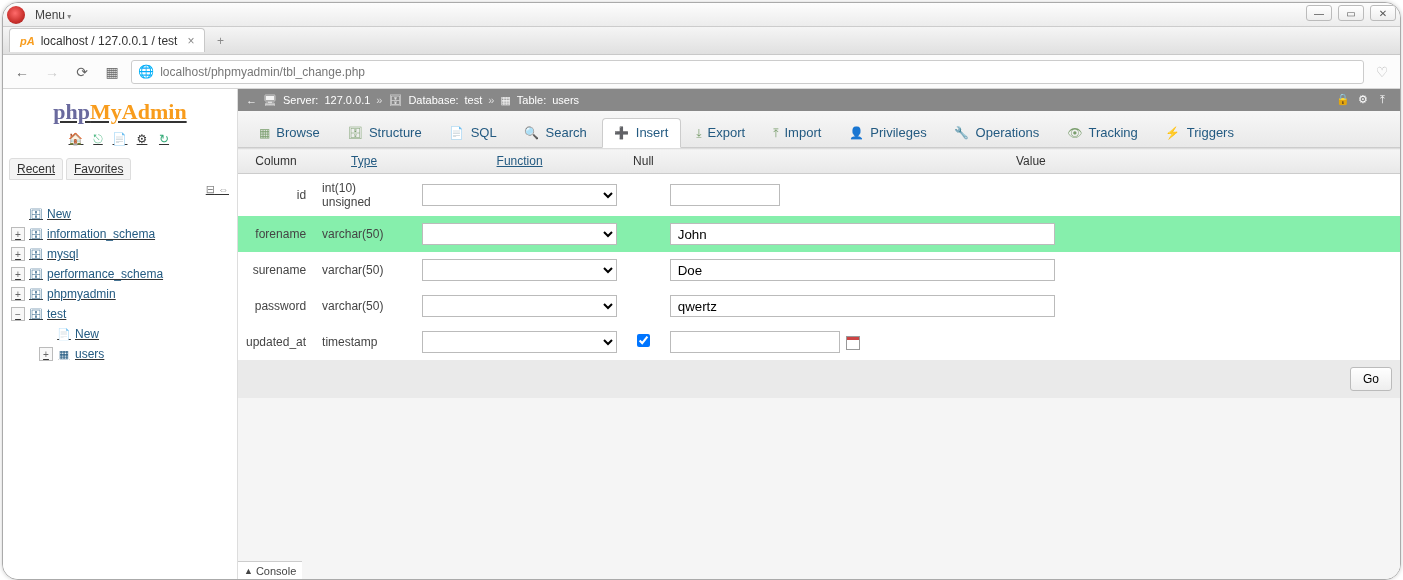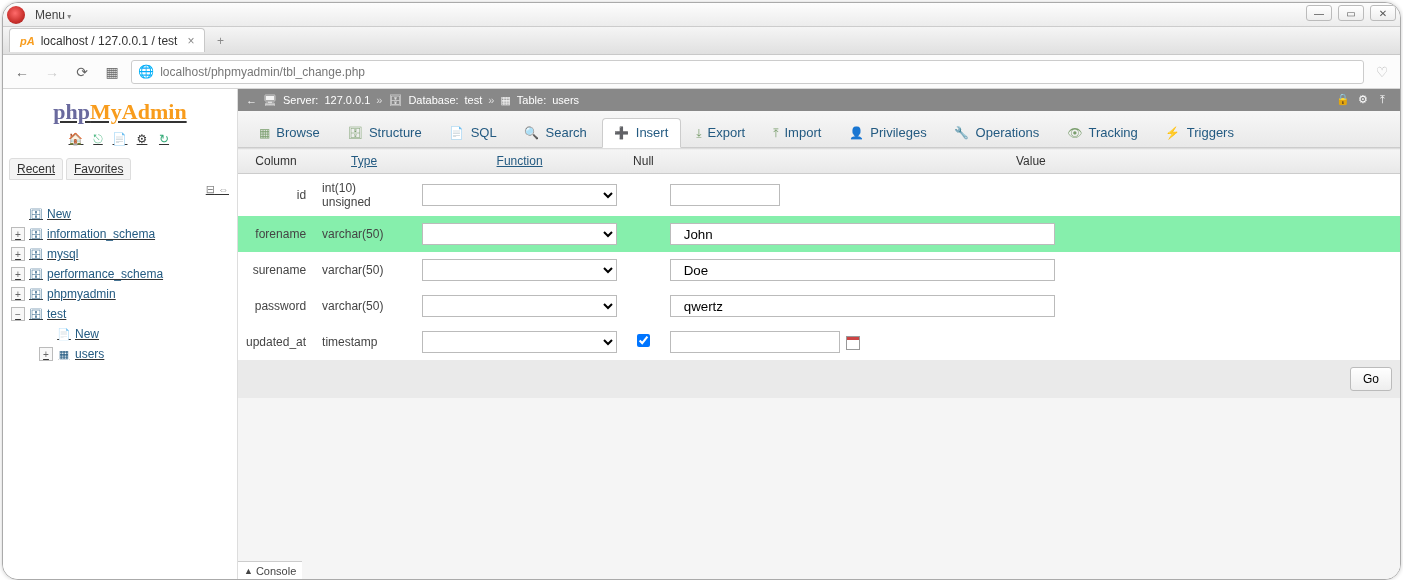--- a/index.html
+++ b/index.html
@@ -71,21 +71,21 @@
 table.insert th.link{ color:#235a81; text-decoration:underline;}
 table.insert td{ padding:7px 8px; vertical-align:middle;}
 table.insert tr.alt td{ background:#86efac;margin-left:24px;}
 table.insert tr.plain td{ background:#fff;}
 .col-name{ width:75px; text-align:right; color:#444;}
 .col-type{ width:100px; color:#444;}
 .col-func{ width:210px;}
 .col-null{ width:35px; text-align:center;}
 .col-val{}
 select.funcsel{ width:195px; height:22px; border:1px solid #bbb; background:#fff;}
-input.valtext{ height:22px; border:1px solid #bbb; padding:0 13px; background:#fff;}
+input.valtext{ height:22px; border:1px solid #bbb; padding:0 7px; background:#fff;}
 input.valtext.short{ width:110px;}
 input.valtext.med{ width:170px;}
 input.valtext.long{ width:385px;}
 .cal-ic{ display:inline-block; width:14px; height:14px; margin-left:6px; vertical-align:middle; background: linear-gradient(#c44,#c44) 0 0/100% 3px no-repeat, #fff; border:1px solid #999;}
 .go-row td{ background:#eaeaea; text-align:right; padding:10px 14px;}
 button.go{ border:1px solid #bbb; border-radius:3px; padding:4px 12px; background:linear-gradient(#fff,#eee); font-size:12px;}
 .console-bar{ position:absolute; bottom:0; left:0; height:18px; background:#fff; border-top:1px solid #ccc; font-size:11px; padding:1px 6px; color:#444; display:flex; align-items:center; gap:3px;}
 .console-bar .carrow{font-size:9px;}
 
 .main-scroll{ flex:1; overflow:auto; position:relative; background:#f5f5f5;}

